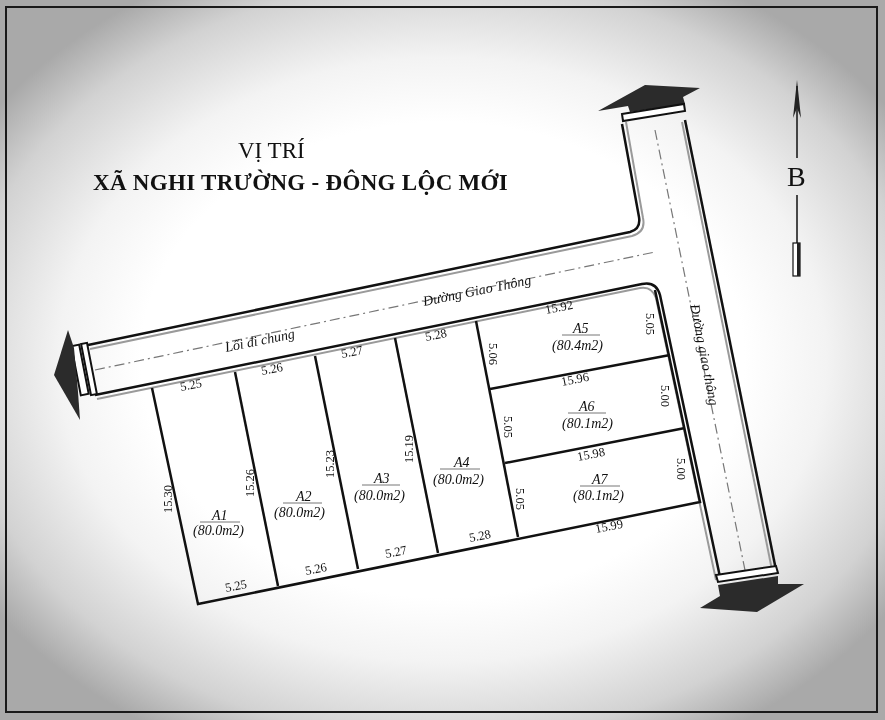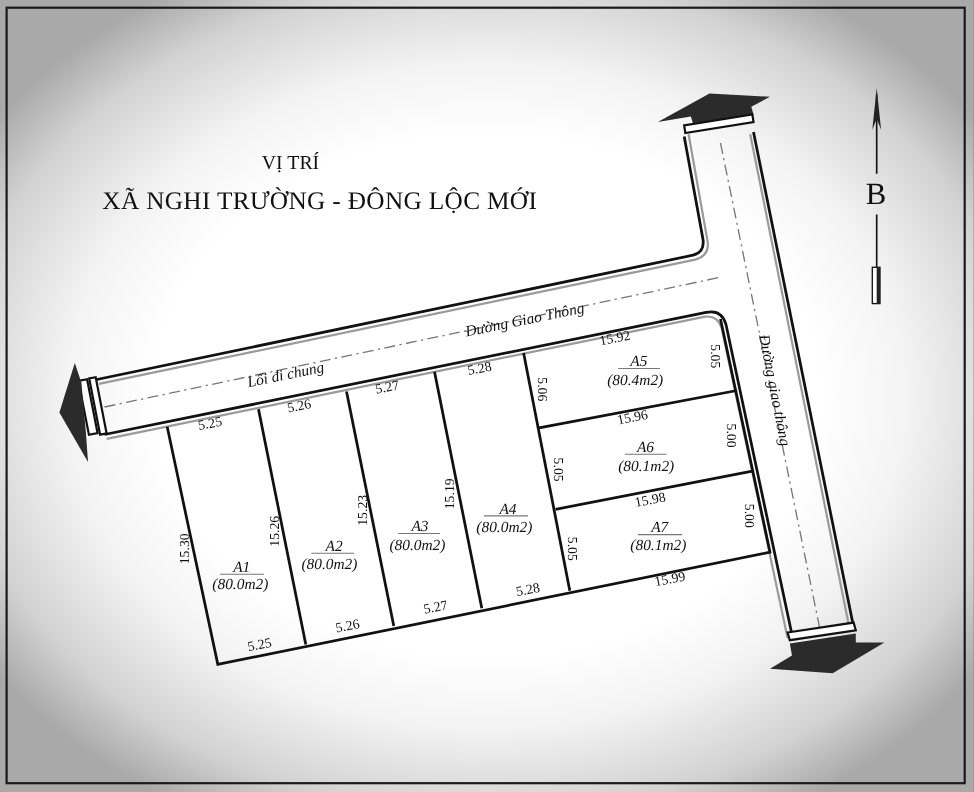--- a/index.html
+++ b/index.html
@@ -2,22 +2,22 @@
 <html><head>
 <meta charset="utf-8">
 <style>
   html, body { margin:0; padding:0; }
   body { width:885px; height:720px; overflow:hidden; background:#8a8a8a; font-family:"Liberation Serif", "DejaVu Serif", serif; }
   .frame { position:absolute; left:0; top:0; width:885px; height:720px;
     background: radial-gradient(ellipse 62% 60% at 50% 50%, #ffffff 55%, #f3f3f3 70%, #d2d2d2 88%, #a9a9a9 100%); }
   .border { position:absolute; left:5px; top:6px; width:873px; height:707px; border:2px solid #1a1a1a; box-sizing:border-box; }
   svg { position:absolute; left:0; top:0; }
   .title { position:absolute; color:#111; font-family:"Liberation Serif", serif; }
-  .t1 { left:238px; top:138px; font-size:18px; }
-  .t2 { left:93px; top:170px; font-size:23px; letter-spacing:0.3px; }
+  .t1 { left:238px; top:138px; font-size:23px; }
+  .t2 { left:93px; top:170px; font-size:23px; letter-spacing:0.3px;font-weight:bold; }
   .north { position:absolute; left:787px; top:161px; font-size:28px; color:#111; font-family:"Liberation Serif", serif; }
   text { font-family:"Liberation Serif", "DejaVu Serif", serif; fill:#111; }
   .dim { font-size:12.5px; }
   .lotlabel { font-size:14px; font-style:italic; }
   .roadlabel { font-size:14px; font-style:italic; }
 </style>
 </head>
 <body>
 
 <div class="frame"></div>

